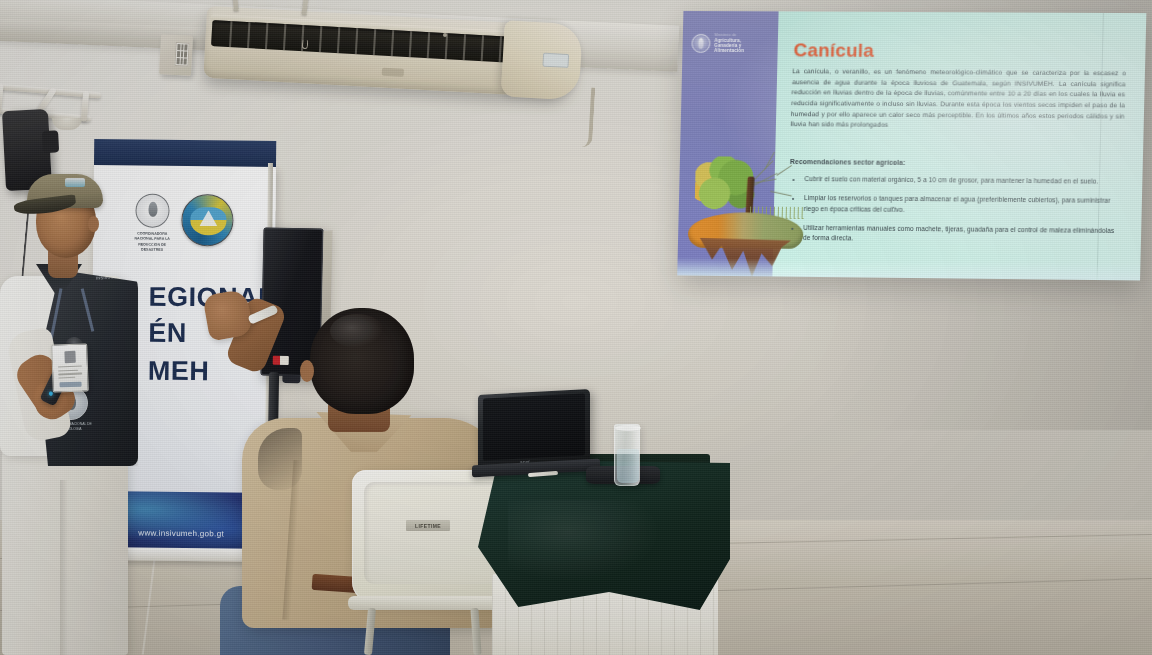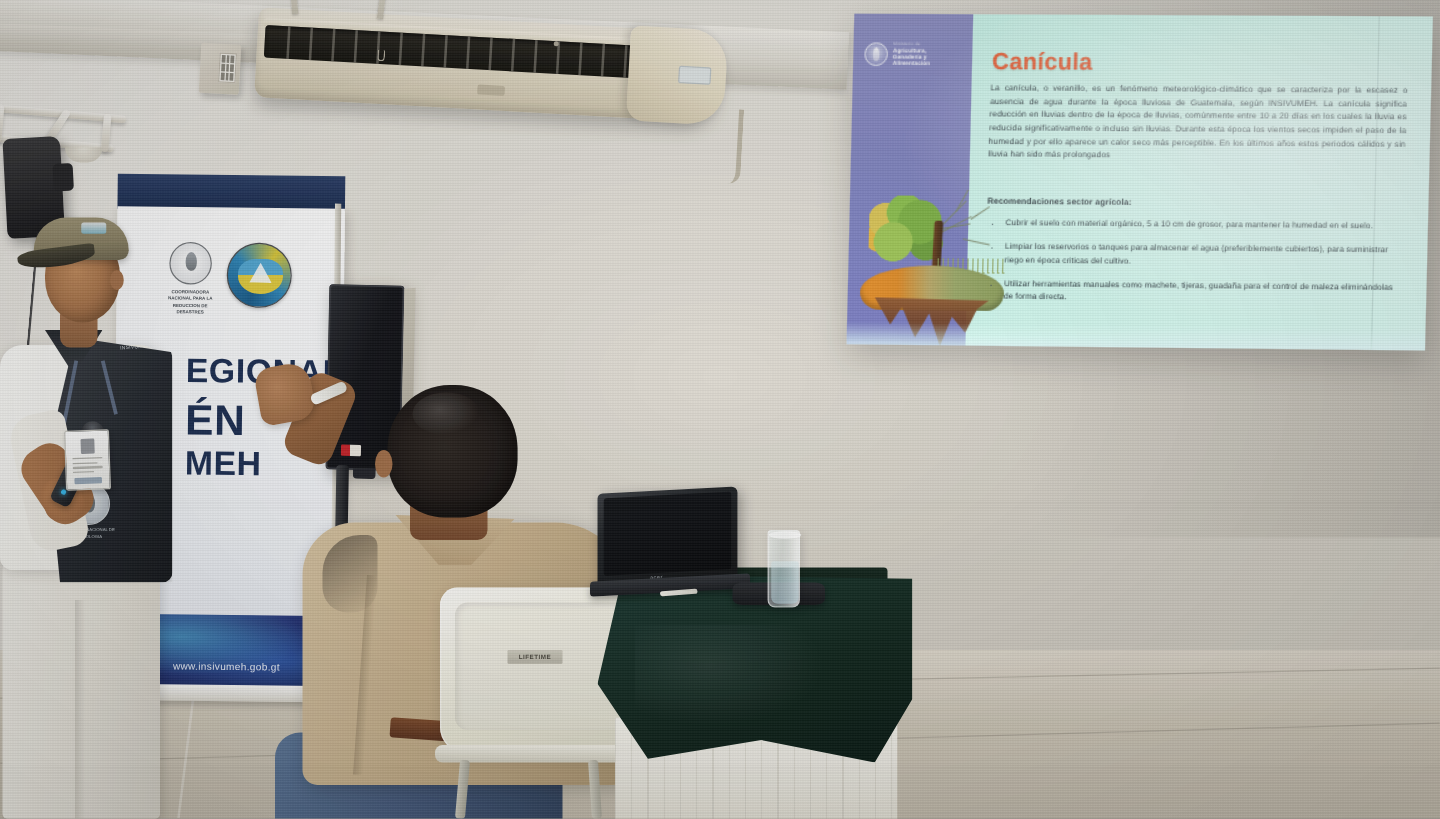--- a/index.html
+++ b/index.html
@@ -309,21 +309,21 @@
   }
   .seal2-caption{
     position:absolute;left:36px;top:66px;width:46px;
     font-size:3.6px;line-height:1.5;color:#4a5057;text-align:center;font-weight:bold;
   }
   .banner-word{
     position:absolute;left:56px;font-weight:bold;color:#1d2e52;
     letter-spacing:.5px;
   }
   .bw1{top:116px;font-size:27px;}
-  .bw2{top:152px;font-size:34px;}
+  .bw2{top:152px;font-size:27px;}
   .bw3{top:190px;font-size:27px;}
 
   
   .speaker{position:absolute;left:-6px;top:158px;width:230px;height:497px;}
   .sp-legs{
     position:absolute;left:8px;top:282px;width:126px;height:215px;
     background:linear-gradient(100deg,#f2f0ea,#e4e1d8 55%,#d4d0c6);
     border-radius:16px 22px 4px 4px;
     box-shadow:2px 2px 8px rgba(0,0,0,.12);
   }

